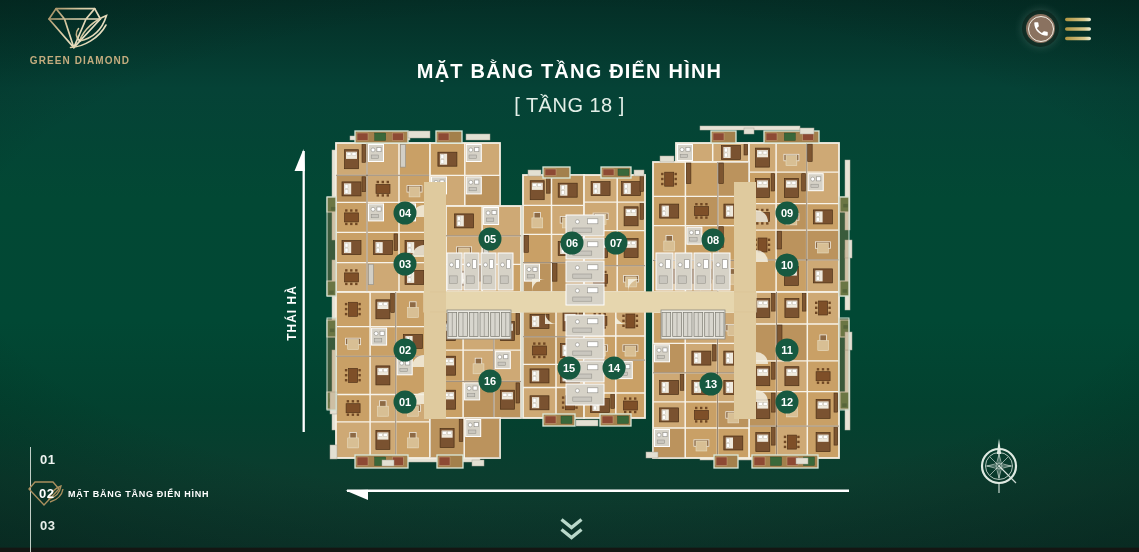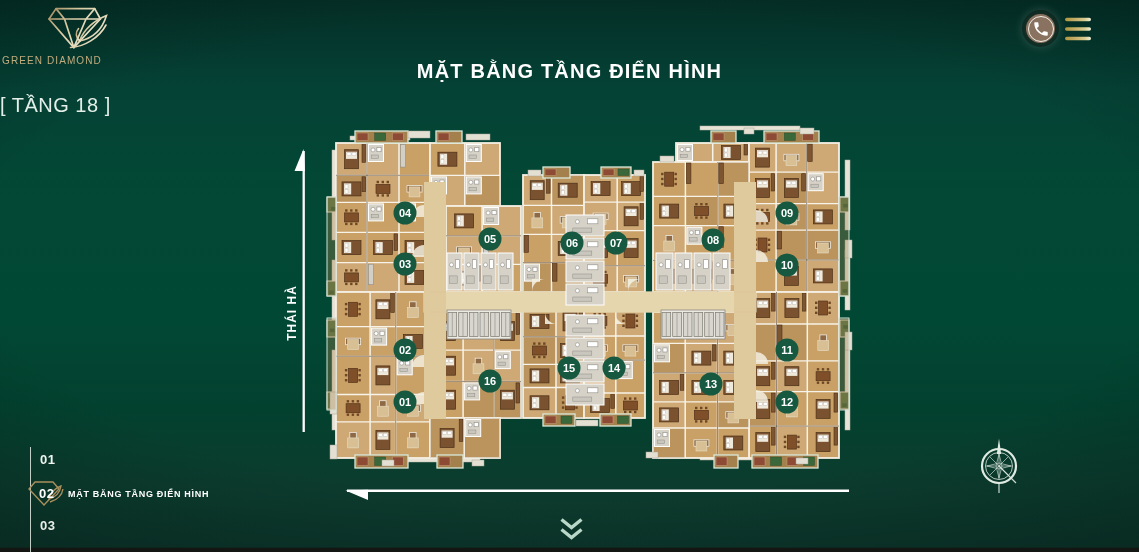--- a/index.html
+++ b/index.html
@@ -28,21 +28,21 @@
     <path d="M56 8.6 L94.7 8.6 L100.4 19 L73.8 47.6 L49 19 Z"></path>
     <path d="M49 19 L100.4 19 M56 8.6 L64.5 19 M94.7 8.6 L86 19 M64.5 19 L73.8 47.6 L86 19"></path>
   </g>
   <g fill="none" stroke="url(#gold)" stroke-width="1.6" stroke-linecap="round">
     <path d="M79.5 41 C92 38.5 102 30 106.5 15.5 C95 20 84 29 79.5 41 Z"></path>
     <path d="M70.5 47.5 C84 47 99 38 106 25"></path>
     <path d="M80 41 C75.5 37.5 75 32.5 78.5 28.5"></path>
   </g>
 </svg>
 
-<div class="abs" style="left:2px;top:55px;width:156px;color:#c3ac7e;font-size:10px;font-weight:normal;letter-spacing:1.1px;">GREEN&nbsp;DIAMOND</div>
+<div class="abs" style="left:2px;top:55px;width:156px;text-align:center;color:#c3ac7e;font-size:10px;font-weight:bold;letter-spacing:1.1px;">GREEN&nbsp;DIAMOND</div>
 
 <div class="abs" style="left:1026px;top:14px;width:29px;height:29px;border-radius:50%;background:#8a7260;box-shadow:0 0 0 4px rgba(8,28,20,.6), 0 0 10px 4px rgba(215,232,222,.20);"></div>
 <div class="abs" style="left:1028.4px;top:16.4px;width:24px;height:24px;border-radius:50%;border:1px solid #f3efe4;"></div>
 
 <svg class="abs" style="left:1031.6px;top:19.6px" width="18" height="18" viewBox="0 0 24 24">
   <path fill="#ffffff" d="M6.6 10.8c1.4 2.8 3.8 5.1 6.6 6.6l2.2-2.2c.3-.3.7-.4 1-.2 1.1.4 2.3.6 3.6.6.6 0 1 .4 1 1V20c0 .6-.4 1-1 1C10.6 21 3 13.4 3 4c0-.6.4-1 1-1h3.5c.6 0 1 .4 1 1 0 1.2.2 2.4.6 3.6.1.3 0 .7-.2 1l-2.3 2.2z"></path>
 </svg>
 
 <svg class="abs" style="left:1065px;top:15px" width="26" height="28" viewBox="0 0 26 28">
   <defs>
@@ -52,21 +52,21 @@
           <stop offset="1" stop-color="#eef2da"></stop>
   </linearGradient>
       </defs>
   <rect x="0" y="2.8" width="26" height="3.4" rx="1.7" fill="url(#bar)"></rect>
   <rect x="0" y="12.3" width="26" height="3.4" rx="1.7" fill="url(#bar)"></rect>
   <rect x="0" y="21.8" width="26" height="3.4" rx="1.7" fill="url(#bar)"></rect>
 </svg>
 
 <div class="abs" style="left:0;top:60px;width:1139px;text-align:center;color:#ffffff;font-size:20px;font-weight:bold;letter-spacing:1.2px;">MẶT BẰNG TẦNG ĐIỂN HÌNH</div>
 
-<div class="abs" style="left:0;top:94px;width:1139px;color:#e3efe8;font-size:20px;font-weight:400;letter-spacing:0.5px;">[ TẦNG 18 ]</div>
+<div class="abs" style="left:0;top:94px;width:1139px;text-align:center;color:#e3efe8;font-size:20px;font-weight:400;letter-spacing:0.5px;">[ TẦNG 18 ]</div>
 
 <svg class="abs" style="left:315px;top:120px" width="540" height="360" viewBox="315 120 540 360">
 
 <rect x="332" y="150" width="5" height="90" fill="#e7e3d6" stroke="#b8b4a6" stroke-width="0.5"></rect>
       <rect x="332" y="260" width="5" height="60" fill="#e7e3d6" stroke="#b8b4a6" stroke-width="0.5"></rect>
       <rect x="332" y="350" width="5" height="80" fill="#e7e3d6" stroke="#b8b4a6" stroke-width="0.5"></rect>
       <rect x="845" y="160" width="5" height="70" fill="#e7e3d6" stroke="#b8b4a6" stroke-width="0.5"></rect>
       <rect x="845" y="250" width="5" height="60" fill="#e7e3d6" stroke="#b8b4a6" stroke-width="0.5"></rect>
       <rect x="845" y="350" width="5" height="80" fill="#e7e3d6" stroke="#b8b4a6" stroke-width="0.5"></rect>
       <rect x="350" y="136" width="60" height="4" fill="#e7e3d6" stroke="#b8b4a6" stroke-width="0.5"></rect>

